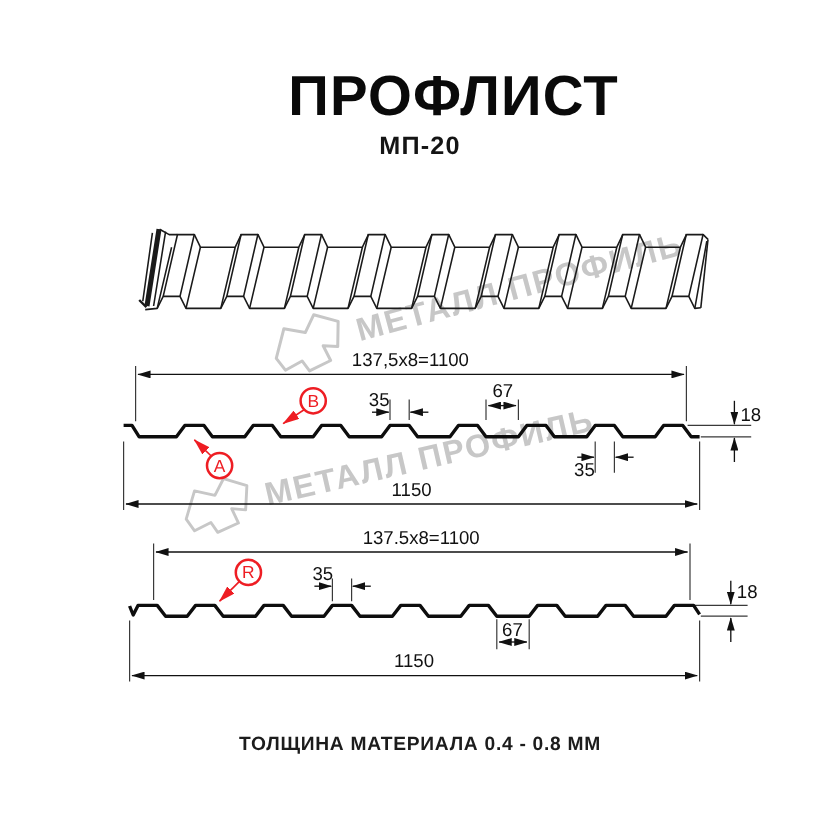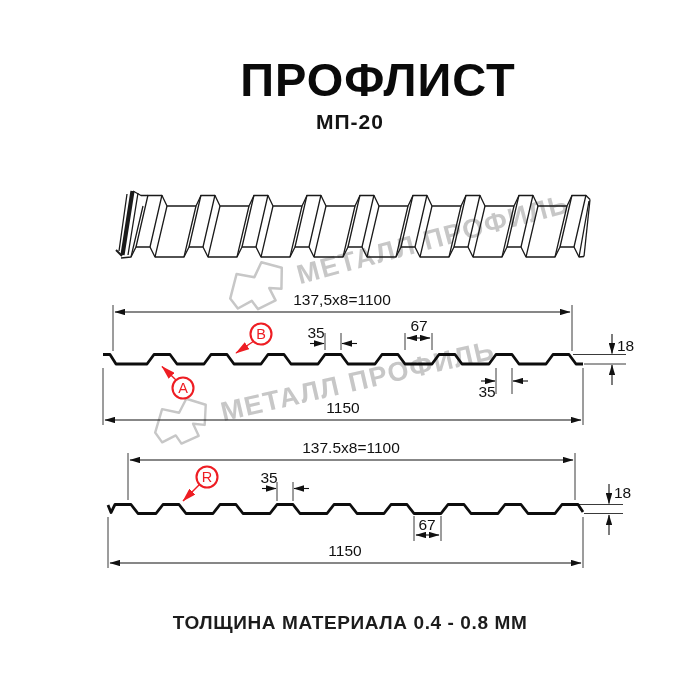--- a/index.html
+++ b/index.html
@@ -10,21 +10,21 @@
   .title{
     position:absolute;left:0;top:52px;width:700px;text-align:center;
     font-size:47px;font-weight:700;letter-spacing:1px;color:#0a0a0a;margin-left:28px;
   }
   .subtitle{
     position:absolute;left:0;top:110px;width:700px;text-align:center;
     font-size:21px;font-weight:700;letter-spacing:1px;color:#141414;
   }
   .footer{
     position:absolute;left:0;top:612px;width:700px;text-align:center;
-    font-size:19px;font-weight:700;letter-spacing:0.6px;color:#1c1c1c;
+    font-size:16px;font-weight:700;letter-spacing:0.6px;color:#1c1c1c;
   }
   .watermark{
     position:absolute;display:flex;align-items:center;gap:9px;
     color:#c7c7c7;white-space:nowrap;pointer-events:none;
   }
   .watermark .wm-text{
     font-size:27px;font-weight:700;letter-spacing:1.5px;
   }
   #wm1{left:225px;top:269px;transform:rotate(-15deg);transform-origin:left center;}
   #wm2{left:150px;top:404px;transform:rotate(-13deg);transform-origin:left center;}

